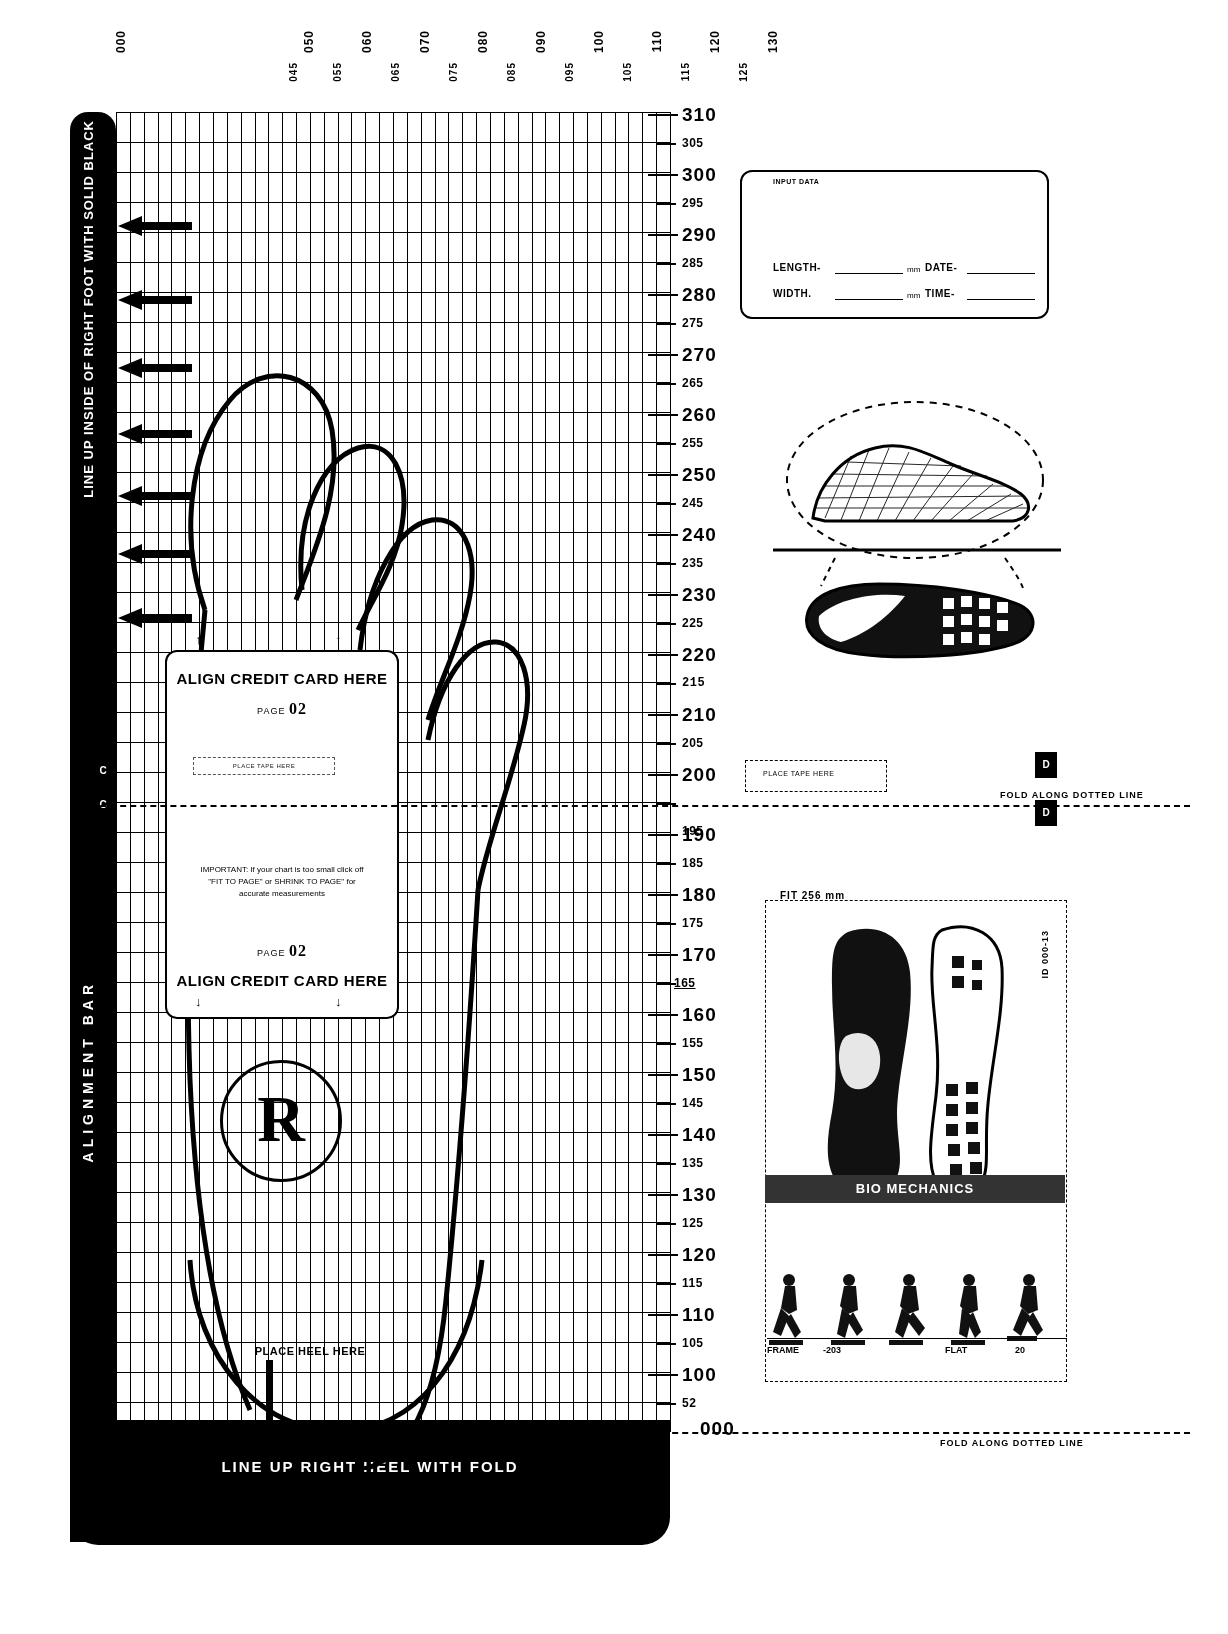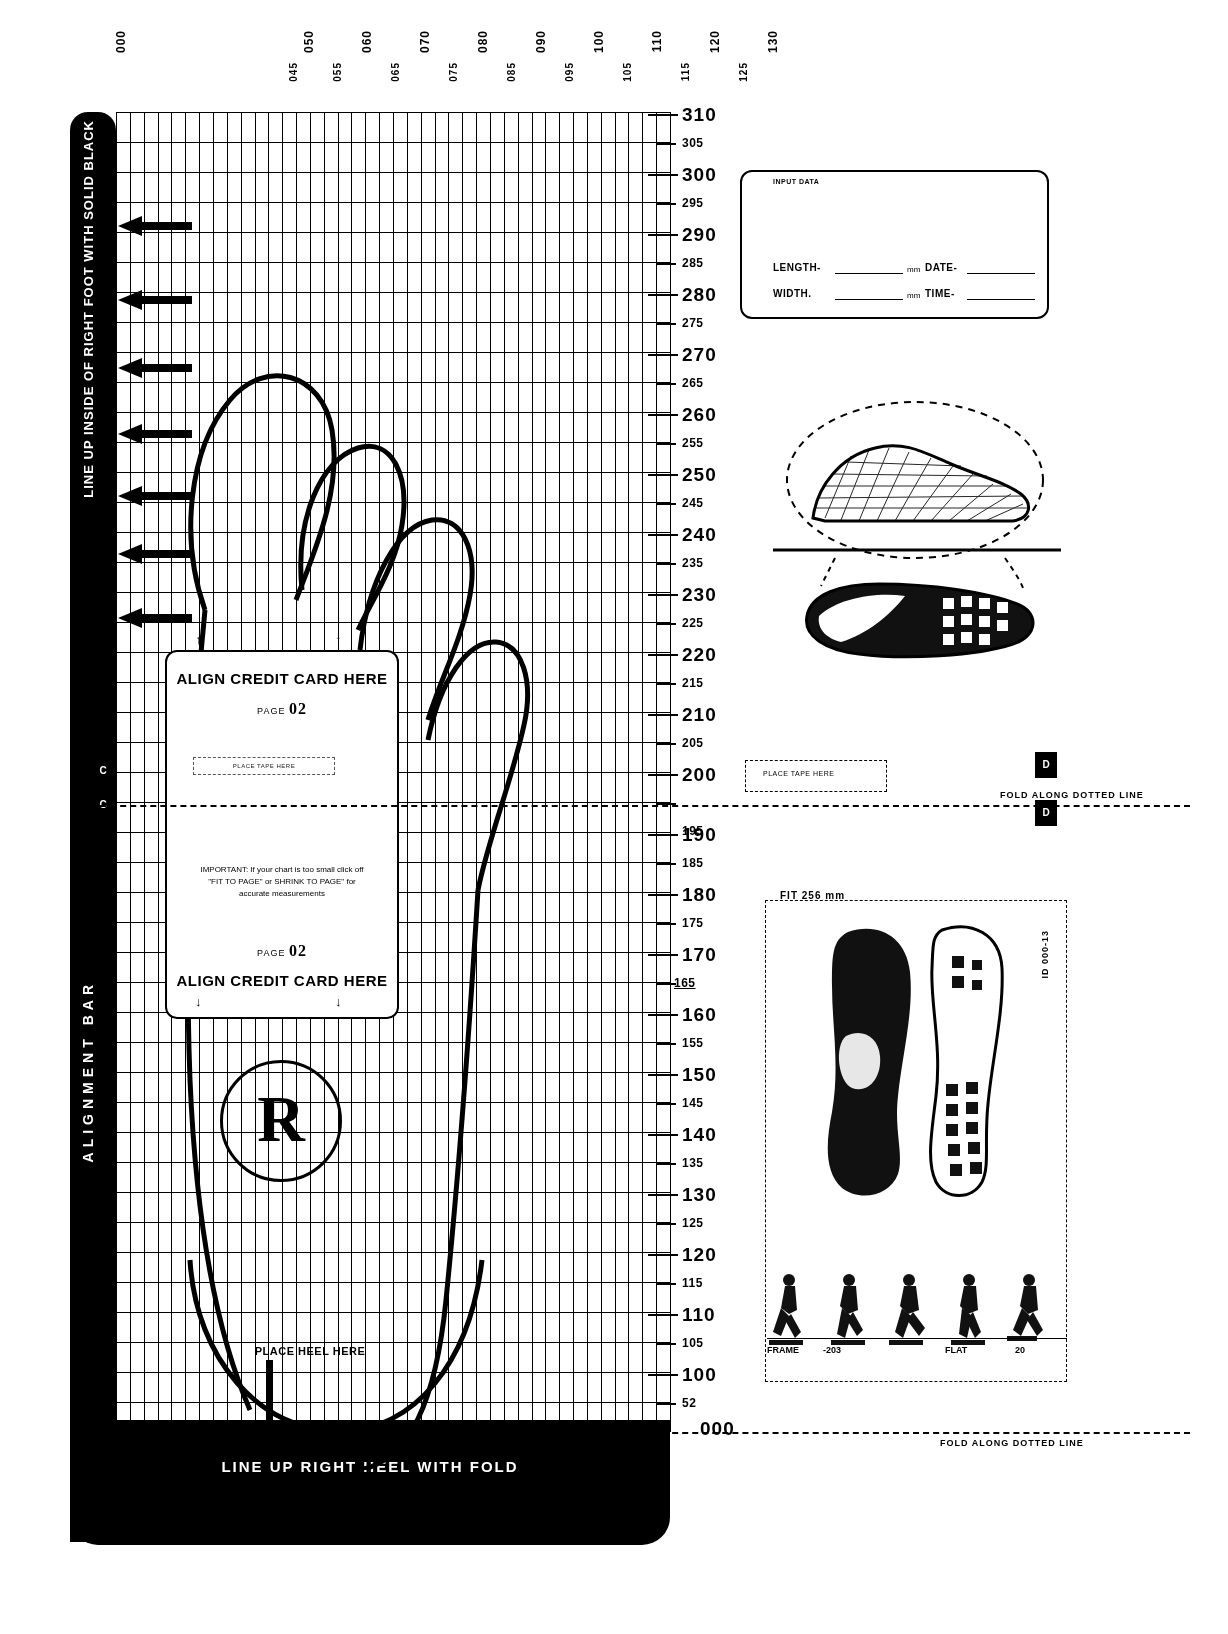--- a/index.html
+++ b/index.html
@@ -369,21 +369,21 @@
       <div class="scale-minor" style="left: 612px; top: 356px;">265</div>
       <div class="tickmark" style="left: 586px; top: 363px; width: 20px;"></div>
       <div class="scale-minor" style="left: 612px; top: 416px;">255</div>
       <div class="tickmark" style="left: 586px; top: 423px; width: 20px;"></div>
       <div class="scale-minor" style="left: 612px; top: 476px;">245</div>
       <div class="tickmark" style="left: 586px; top: 483px; width: 20px;"></div>
       <div class="scale-minor" style="left: 612px; top: 536px;">235</div>
       <div class="tickmark" style="left: 586px; top: 543px; width: 20px;"></div>
       <div class="scale-minor" style="left: 612px; top: 596px;">225</div>
       <div class="tickmark" style="left: 586px; top: 603px; width: 20px;"></div>
-      <div class="scale-minor" style="left: 612px; top: 656px;">215</div>
+      <div class="scale-minor" style="left: 612px; top: 656px; font-family: Liberation Mono, monospace;">215</div>
       <div class="tickmark" style="left: 586px; top: 663px; width: 20px;"></div>
       <div class="scale-minor" style="left: 612px; top: 716px;">205</div>
       <div class="tickmark" style="left: 586px; top: 723px; width: 20px;"></div>
       <div class="scale-minor" style="left: 612px; top: 776px; margin-top: 28px;">195</div>
       <div class="tickmark" style="left: 586px; top: 783px; width: 20px;"></div>
       <div class="scale-minor" style="left: 612px; top: 836px;">185</div>
       <div class="tickmark" style="left: 586px; top: 843px; width: 20px;"></div>
       <div class="scale-minor" style="left: 612px; top: 896px;">175</div>
       <div class="tickmark" style="left: 586px; top: 903px; width: 20px;"></div>
       <div class="scale-minor" style="left: 604px; top: 956px; text-decoration: underline;">165</div>
@@ -521,20 +521,21 @@
           <rect x="164" y="248" width="12" height="12"></rect>
             <rect x="184" y="246" width="12" height="12"></rect>
           <rect x="166" y="40" width="12" height="12"></rect>
             <rect x="186" y="44" width="10" height="10"></rect>
           <rect x="166" y="60" width="12" height="12"></rect>
             <rect x="186" y="64" width="10" height="10"></rect>
         </g>
       </svg>
     </div>
     <div id="bio-id">ID 000-13</div>
+    <div id="bio-banner">BIO MECHANICS</div>
 
     <svg style="position:absolute;left:28px;top:1270px;" width="310" height="90" viewBox="0 0 310 90">
       <g fill="#111">
         <g transform="translate(4,0)">
           <circle cx="22" cy="10" r="6"></circle>
             <path d="M18 16 L28 16 L30 40 L22 44 L14 38 Z"></path>
           <path d="M14 38 L6 62 L14 66 L22 46 Z"></path>
             <path d="M24 44 L34 62 L28 68 L18 50 Z"></path>
           <rect x="2" y="70" width="34" height="5"></rect>
         </g>

